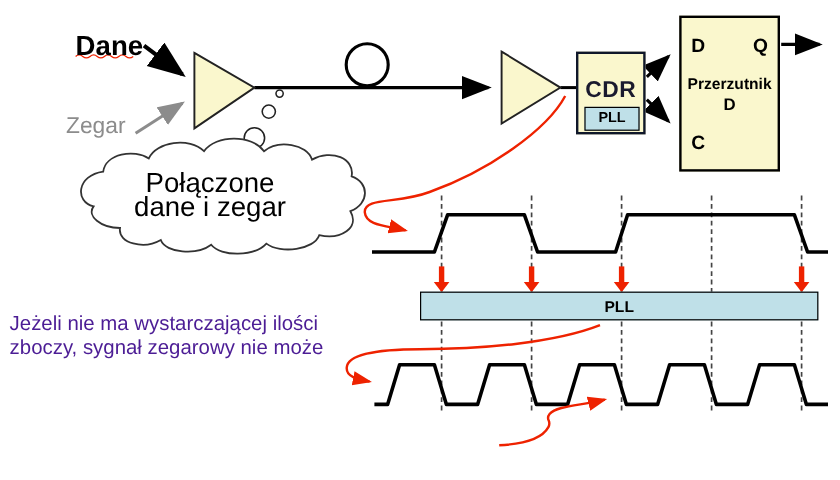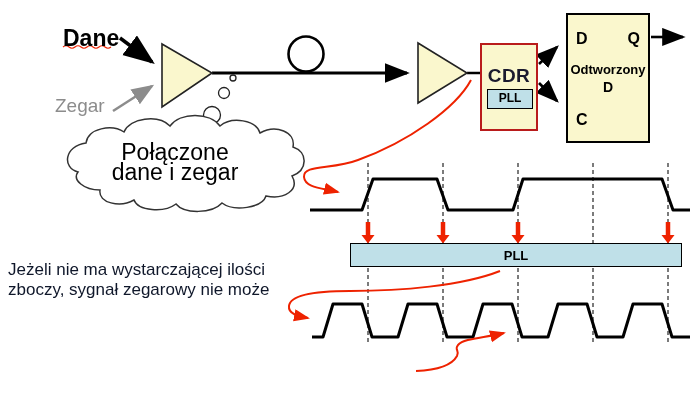--- a/index.html
+++ b/index.html
@@ -10,31 +10,31 @@
     --line:#000000;
   }
   *{box-sizing:border-box;margin:0;padding:0;}
   body{font-family:"Liberation Sans",sans-serif;background:#fff;}
   #stage{position:relative;width:700px;height:400px;background:#fff;overflow:hidden;}
   #diagram-svg{position:absolute;left:0;top:0;z-index:1;}
   .abs{position:absolute;z-index:2;}
   .lbl-dane{left:63px;top:25px;font-size:23px;font-weight:bold;color:#000;}
   .lbl-zegar{left:55px;top:95px;font-size:19px;font-weight:normal;color:var(--gray-label);}
   .cloud-text{left:95px;top:142px;width:160px;text-align:center;font-size:23px;line-height:20px;color:#000;}
-  .cdr-box{left:480px;top:43px;width:58px;height:88px;background:var(--box-fill);border:2px solid #b91c1c;}
+  .cdr-box{left:480px;top:43px;width:58px;height:69px;background:var(--box-fill);border:2px solid #0f172a;}
   .cdr-label{position:absolute;left:0;top:20px;width:100%;text-align:center;font-size:19px;font-weight:bold;color:#1a1a2e;letter-spacing:0.5px;}
   .pll-small{position:absolute;left:5px;top:44px;width:46px;height:20px;background:var(--pll-fill);border:1.5px solid #000;text-align:center;font-size:12px;font-weight:bold;line-height:17px;color:#000;}
   .ff-box{left:566px;top:13px;width:84px;height:130px;background:var(--box-fill);border:2px solid #000;}
   .ff-d{position:absolute;left:8px;top:15px;font-size:16px;font-weight:bold;}
   .ff-q{position:absolute;right:8px;top:15px;font-size:16px;font-weight:bold;}
   .ff-c{position:absolute;left:8px;top:96px;font-size:16px;font-weight:bold;}
   .ff-title1{position:absolute;left:0;top:47px;width:100%;text-align:center;font-size:13px;font-weight:bold;}
   .ff-title2{position:absolute;left:0;top:64px;width:100%;text-align:center;font-size:14px;font-weight:bold;}
   .pll-bar{left:350px;top:243px;width:332px;height:24px;background:var(--pll-fill);border:1.5px solid #000;display:flex;align-items:center;justify-content:center;font-size:13px;font-weight:bold;color:#000;}
-  .note{left:8px;top:260px;font-size:17px;line-height:20px;color:#0f172a;white-space:nowrap;}
+  .note{left:8px;top:260px;font-size:17px;line-height:20px;color:#4c1d95;white-space:nowrap;}
   .caption{left:128px;top:358px;font-size:17px;font-weight:bold;color:#000;white-space:nowrap;}
 </style>
 </head>
 <body>
 
 <div id="stage">
 
   <svg id="diagram-svg" width="700" height="400" viewBox="0 0 700 400">
     <defs>
       <marker id="mBlack" markerWidth="11" markerHeight="9" refX="8" refY="3.5" orient="auto">
@@ -109,21 +109,21 @@
   </div>
 
   <div class="abs cdr-box">
     <div class="cdr-label">CDR</div>
     <div class="pll-small">PLL</div>
   </div>
 
   <div class="abs ff-box">
     <div class="ff-d">D</div>
     <div class="ff-q">Q</div>
-    <div class="ff-title1">Odtworzony</div>
+    <div class="ff-title1">Przerzutnik</div>
     <div class="ff-title2">D</div>
     <div class="ff-c">C</div>
   </div>
 
   <div class="abs pll-bar">PLL</div>
 
   <div class="abs note">
     <div>Jeżeli nie ma wystarczającej ilości</div>
     <div>zboczy, sygnał zegarowy nie może</div>
   </div>

